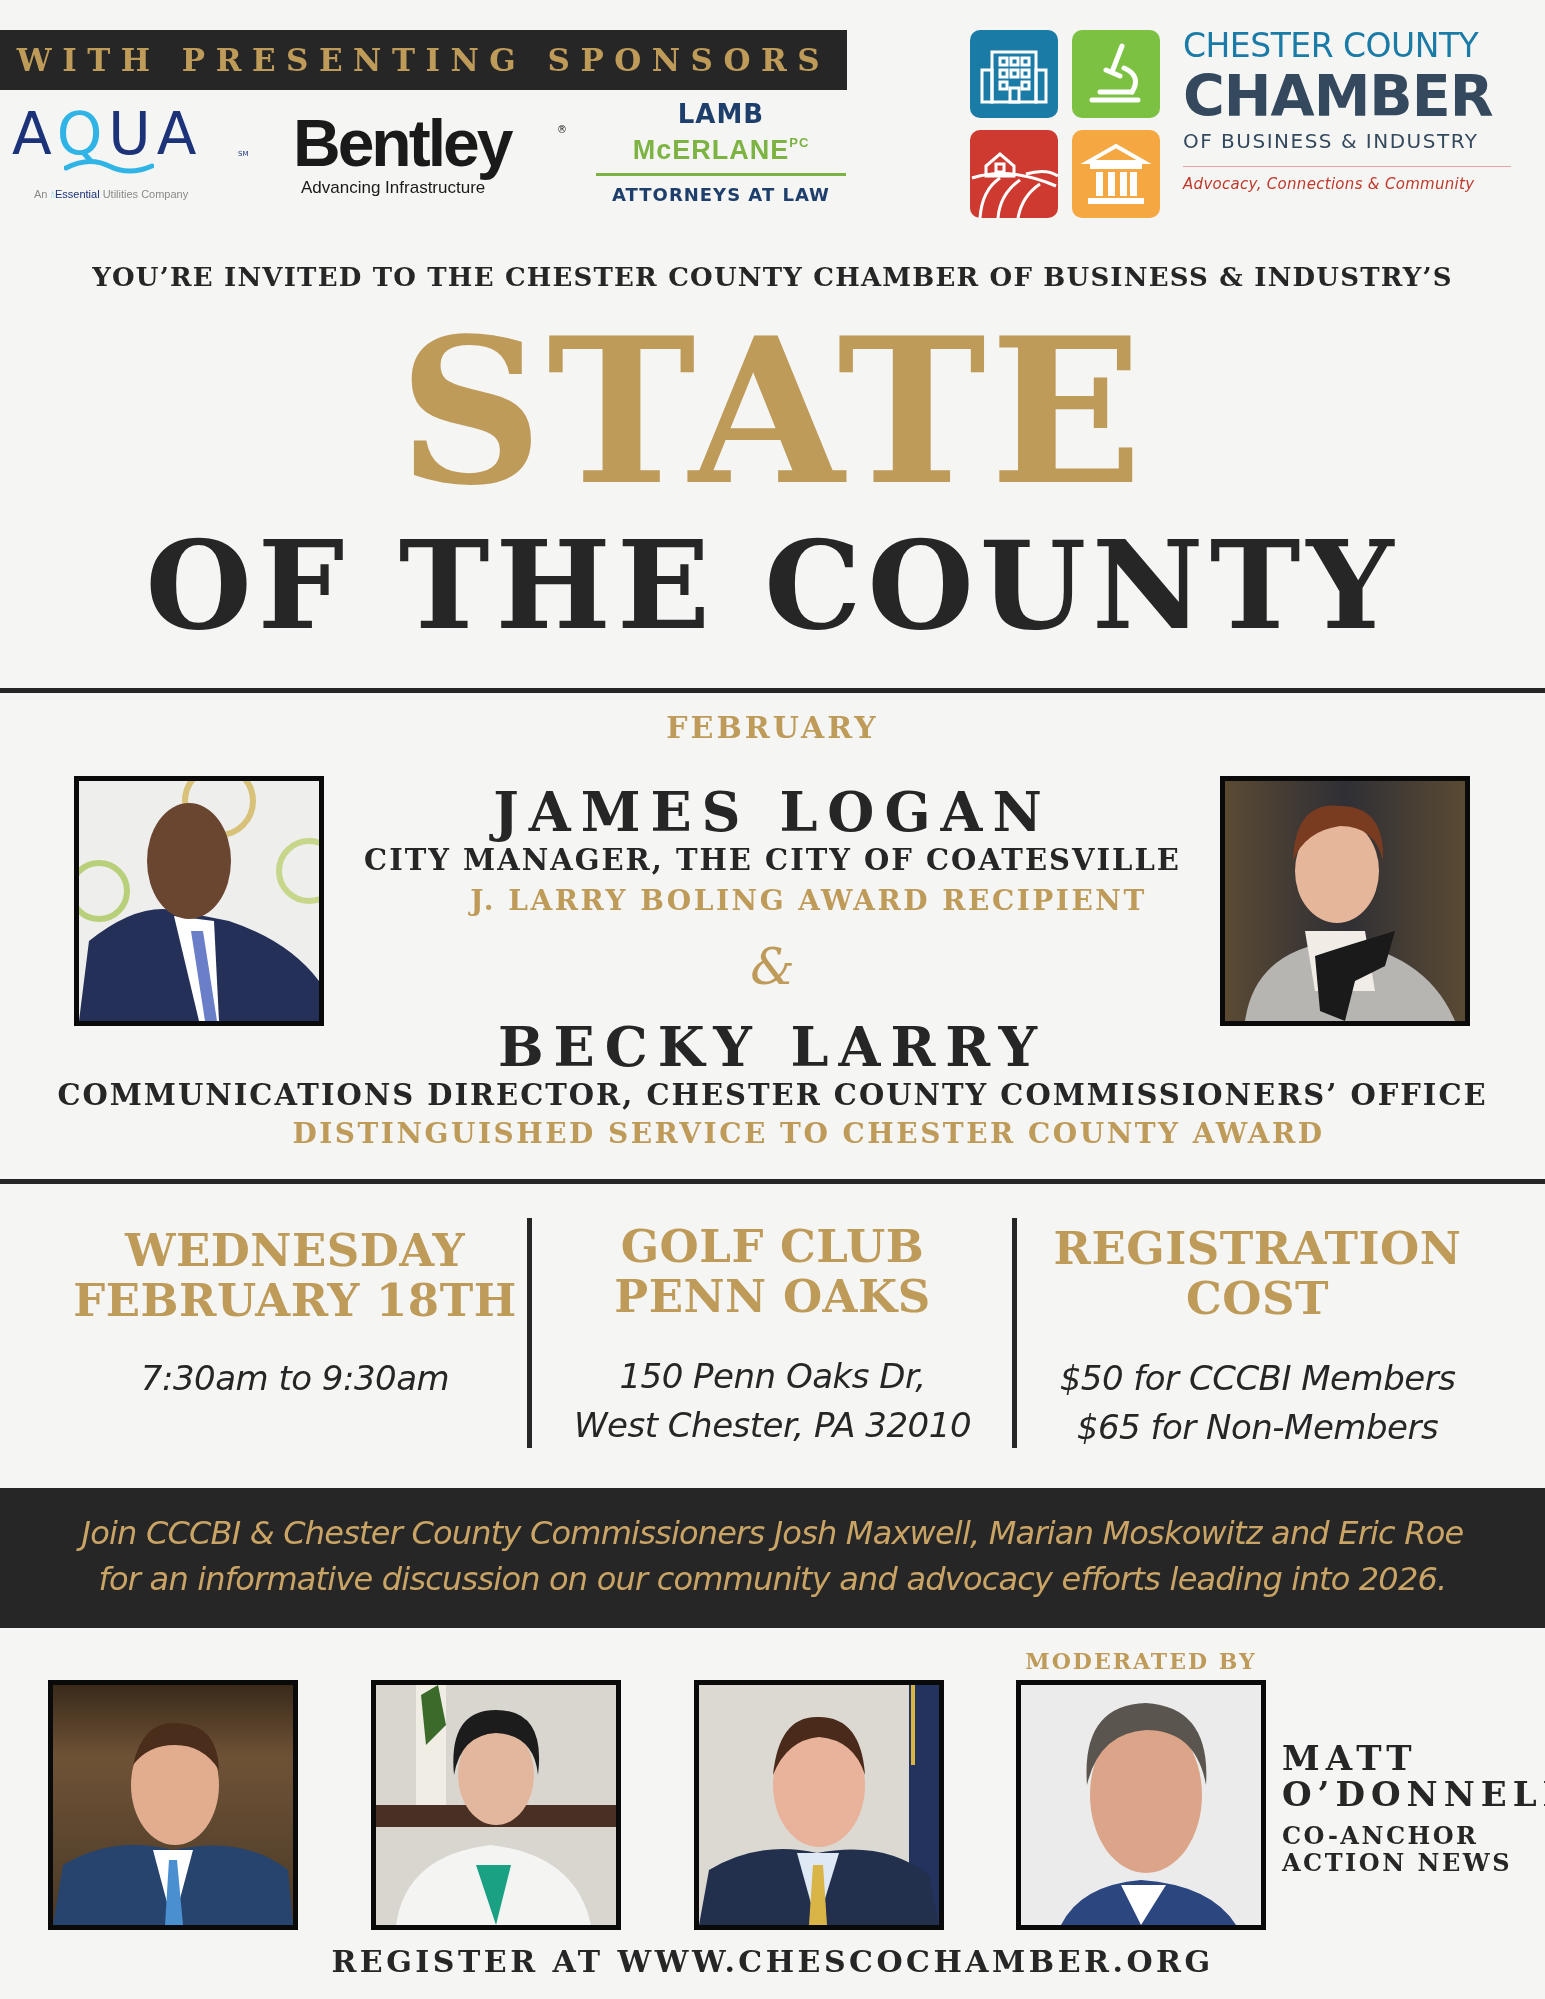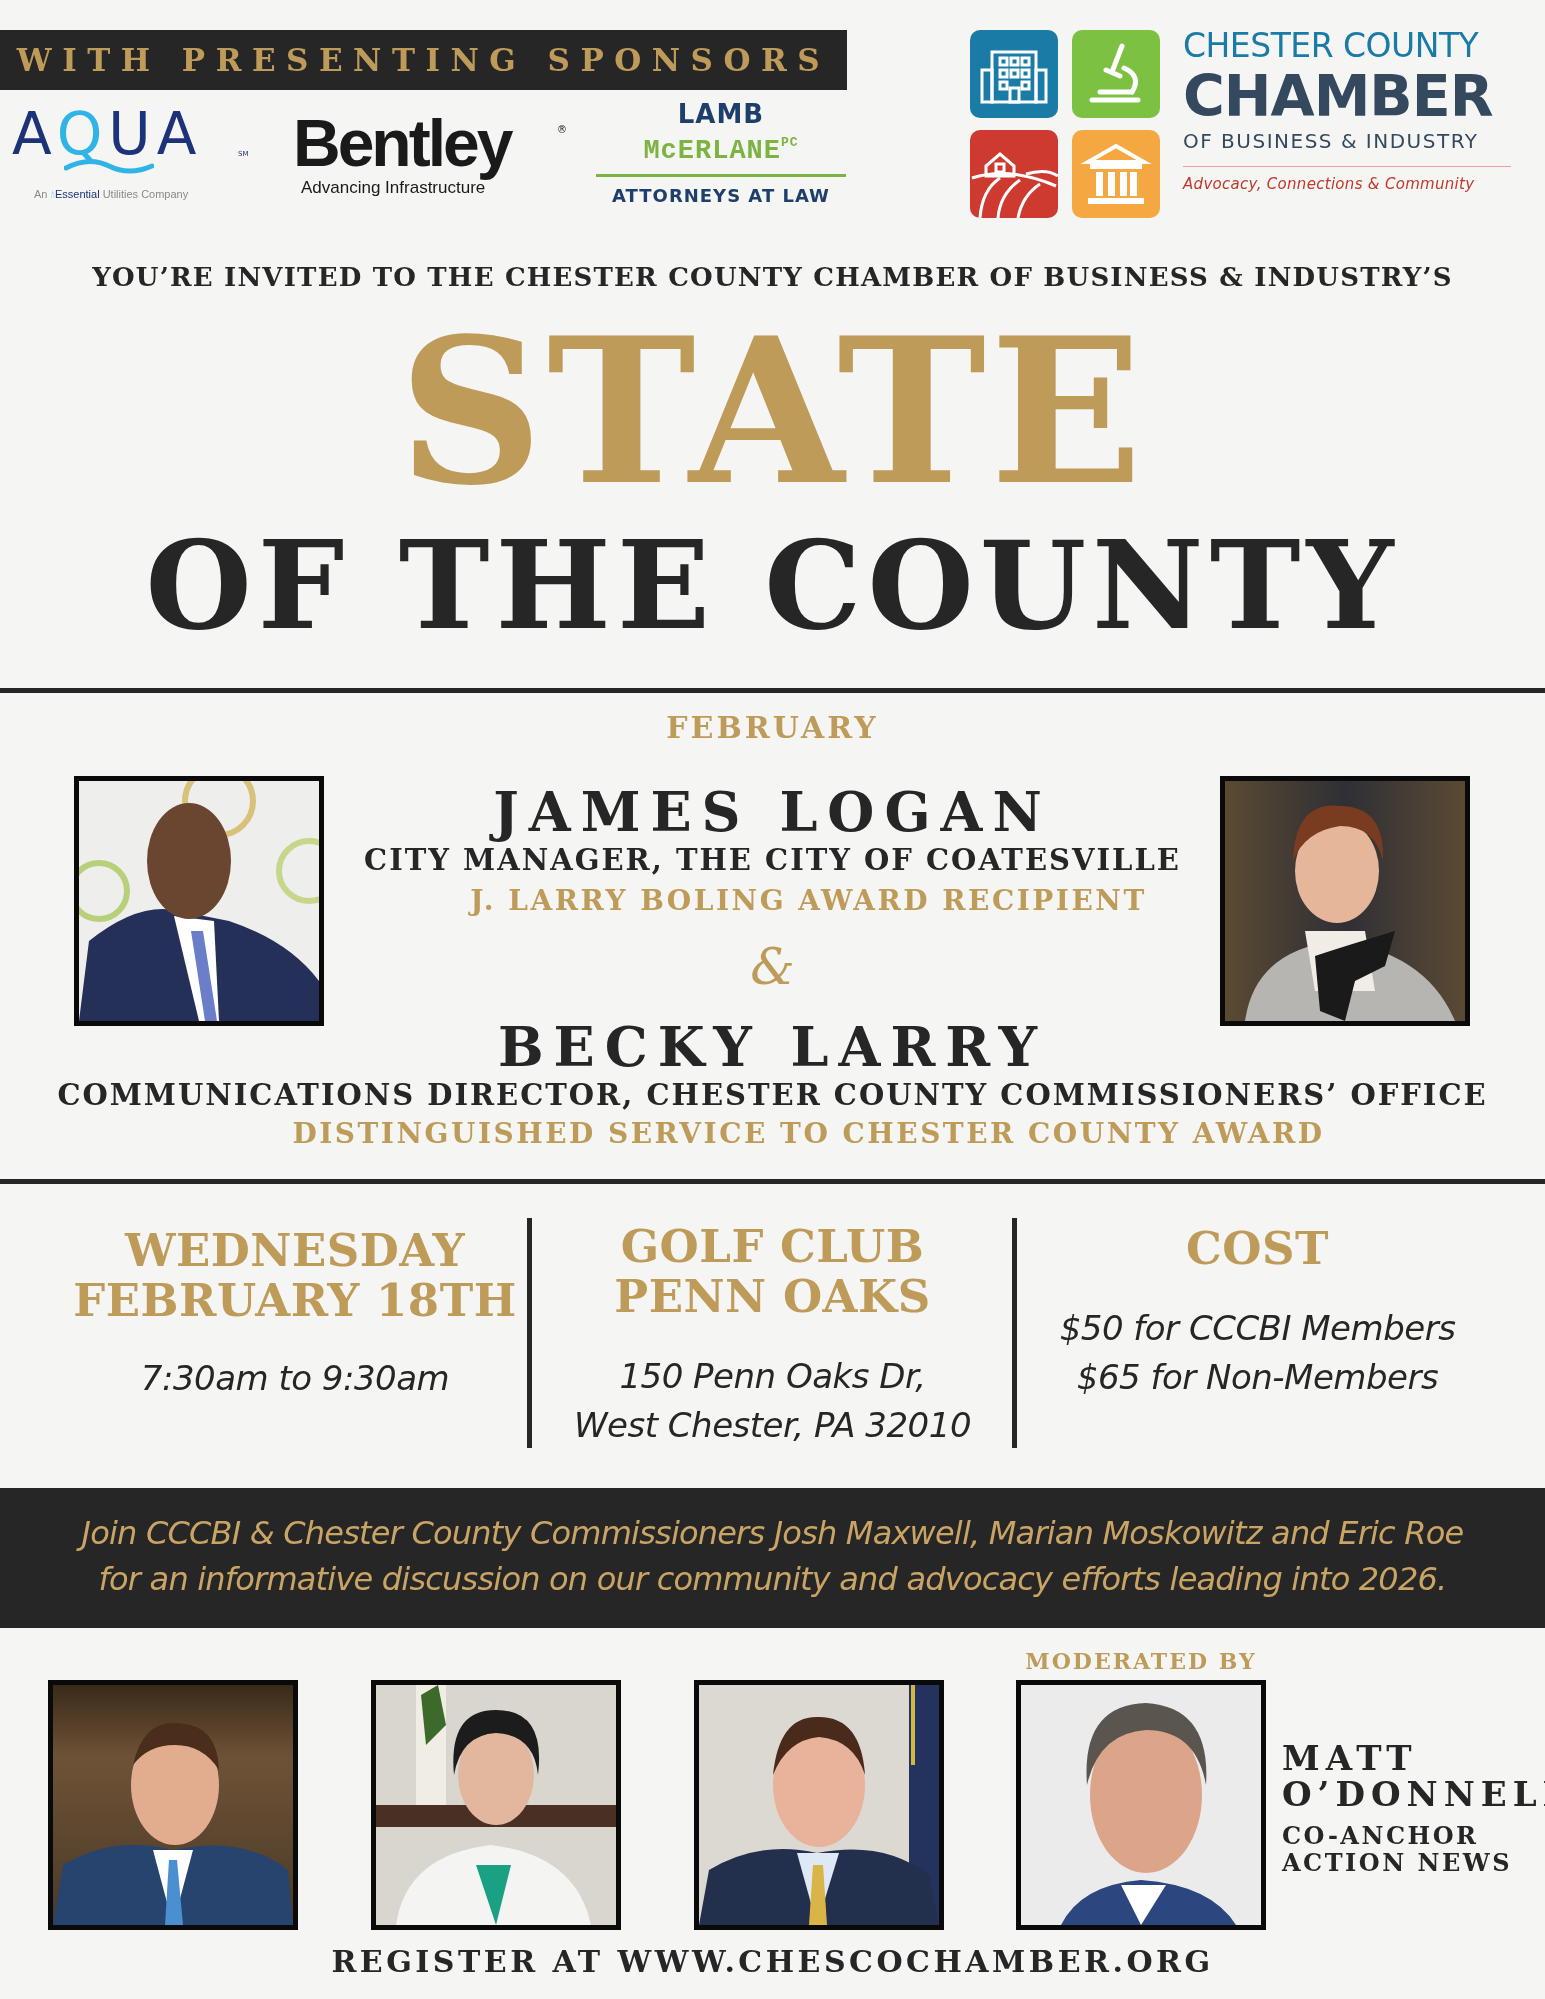--- a/index.html
+++ b/index.html
@@ -28,21 +28,21 @@
   #bentley { left: 293px; top: 110px; width: 280px; height: 90px; }
   #bentley .word { font-family: "Liberation Sans", sans-serif; font-weight: bold; font-size: 66px;
     line-height: 66px; letter-spacing: -3px; color: #1a1a1a; }
   #bentley .reg { position: absolute; left: 264px; top: 14px; font-size: 10px; color: #1a1a1a; font-family: "DejaVu Sans", sans-serif; }
   #bentley .tag { font-family: "Liberation Sans", sans-serif; font-size: 17px; color: #1a1a1a;
     margin-top: 2px; margin-left: 8px; white-space: nowrap; }
 
   
   #lamb { left: 596px; top: 100px; width: 250px; height: 110px; text-align: center; }
   #lamb .l1 { font-family: "DejaVu Sans", sans-serif; font-weight: bold; font-size: 26px; color: #1e3e6b; line-height: 28px; letter-spacing: 1px; }
-  #lamb .l2 { font-family: Liberation Mono, monospace; font-weight: bold; font-size: 27px; color: #7cb342; line-height: 30px; letter-spacing: 1px; }
+  #lamb .l2 { font-family: Liberation Sans, sans-serif; font-weight: bold; font-size: 27px; color: #7cb342; line-height: 30px; letter-spacing: 1px; }
   #lamb .l2 sup { font-size: 13px; vertical-align: 12px; }
   #lamb .rule { height: 3px; background: #7cb342; margin: 8px 0 8px 0; }
   #lamb .l3 { font-family: "DejaVu Sans", sans-serif; font-weight: bold; font-size: 18px; color: #1e3e6b; letter-spacing: 1px; white-space: nowrap; }
 
   
   .tile { position: absolute; width: 88px; height: 88px; border-radius: 10px; }
   #chamber-text { left: 1183px; top: 26px; width: 330px; }
   #chamber-text .c1 { font-family: "DejaVu Sans", sans-serif; font-size: 33px; color: #1b7ba7; line-height: 40px; white-space: nowrap; letter-spacing: -0.5px; }
   #chamber-text .c2 { font-family: "DejaVu Sans", sans-serif; font-weight: bold; font-size: 57px; color: #34495e; line-height: 60px; letter-spacing: -1px; white-space: nowrap; }
   #chamber-text .c3 { font-family: "DejaVu Sans", sans-serif; font-size: 20px; color: #34495e; line-height: 30px; letter-spacing: 1.5px; white-space: nowrap; }
@@ -228,20 +228,21 @@
 </div>
 <div class="vrule" style="left:527px;"></div>
 <div class="det-col" style="left:535px;width:475px;top:1222px;">
   <div class="det-head">GOLF CLUB</div>
   <div class="det-head">PENN OAKS</div>
   <div class="det-body" style="margin-top:30px;">150 Penn Oaks Dr,</div>
   <div class="det-body">West Chester, PA 32010</div>
 </div>
 <div class="vrule" style="left:1012px;"></div>
 <div class="det-col" style="left:1020px;width:475px;top:1224px;">
+  <div class="det-head">REGISTRATION</div>
   <div class="det-head">COST</div>
   <div class="det-body" style="margin-top:30px;">$50 for CCCBI Members</div>
   <div class="det-body">$65 for Non-Members</div>
 </div>
 
 <div id="banner" class="abs">
   <div>Join CCCBI &amp; Chester County Commissioners Josh Maxwell, Marian Moskowitz and Eric Roe</div>
   <div>for an informative discussion on our community and advocacy efforts leading into 2026.</div>
 </div>
 

